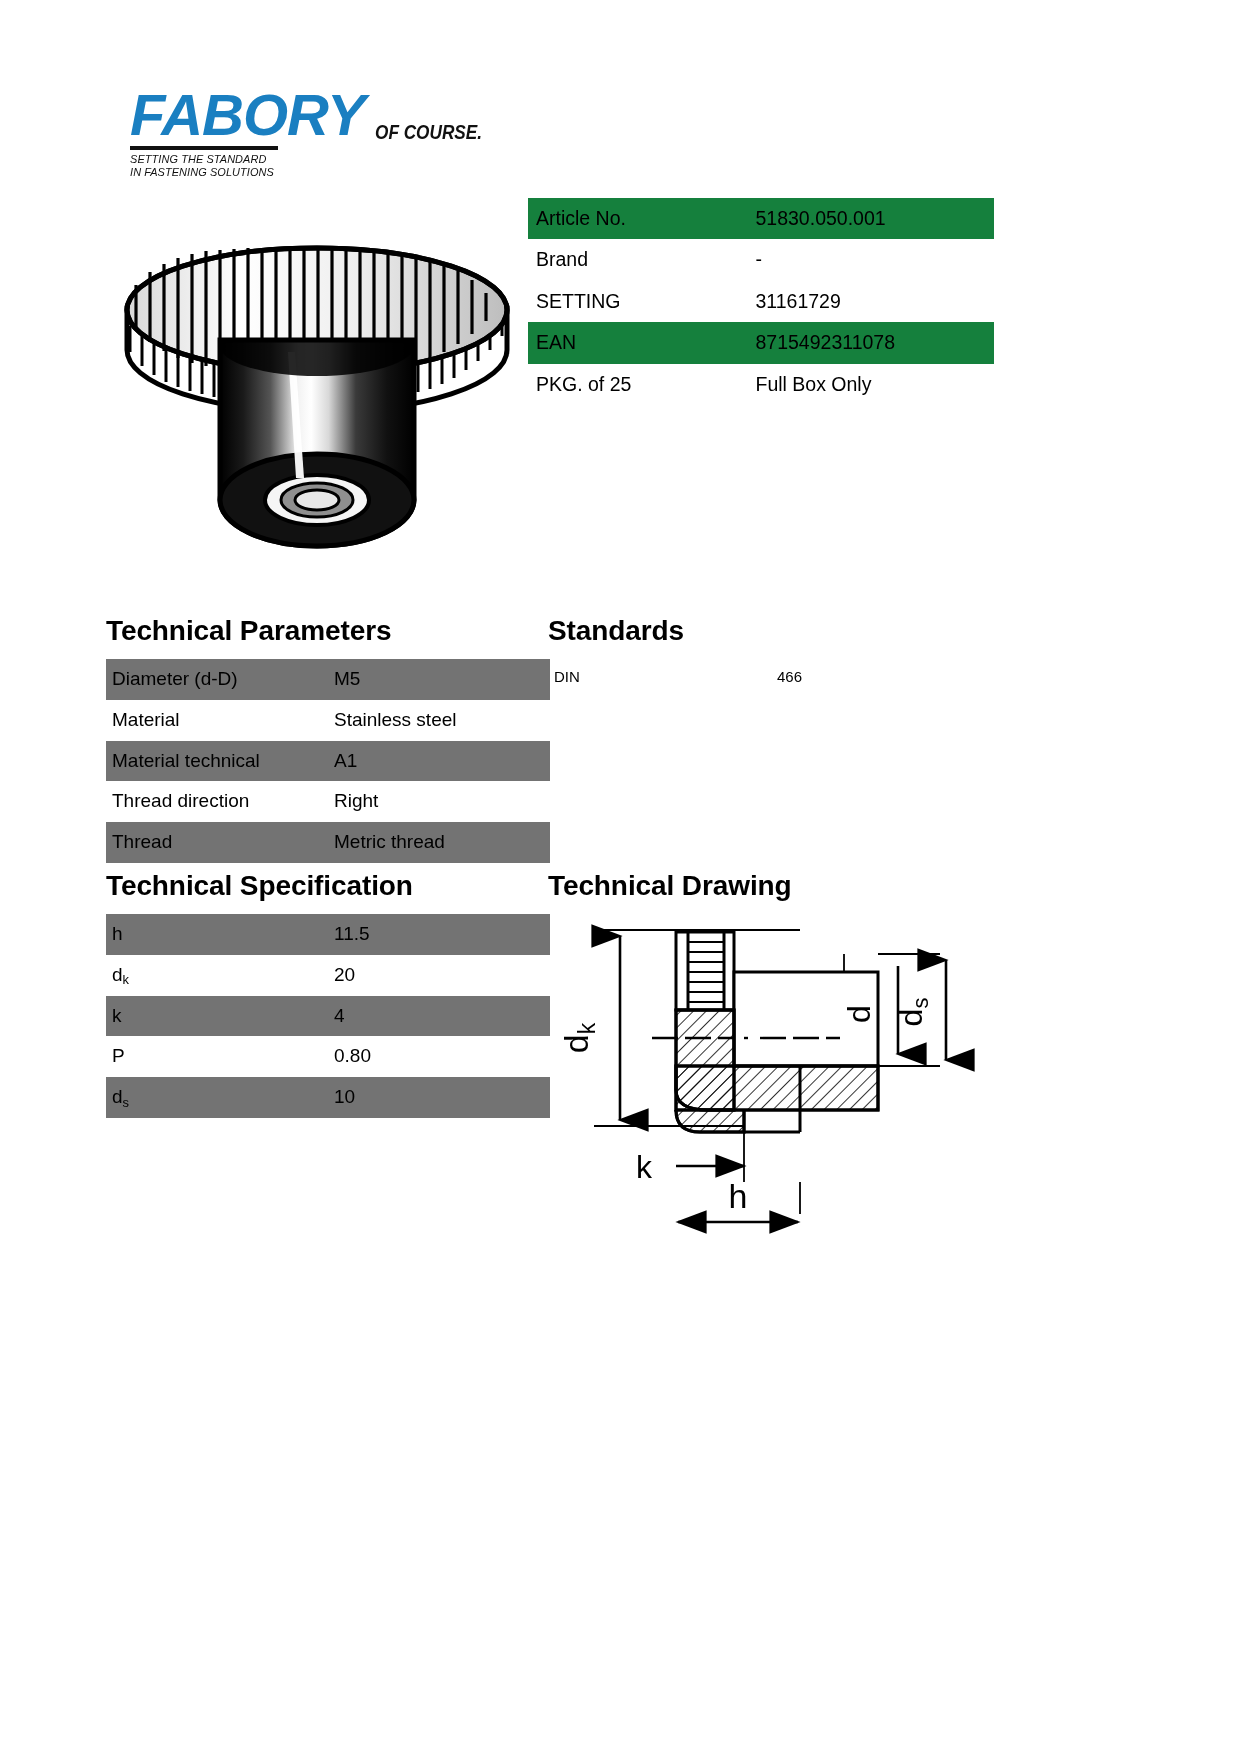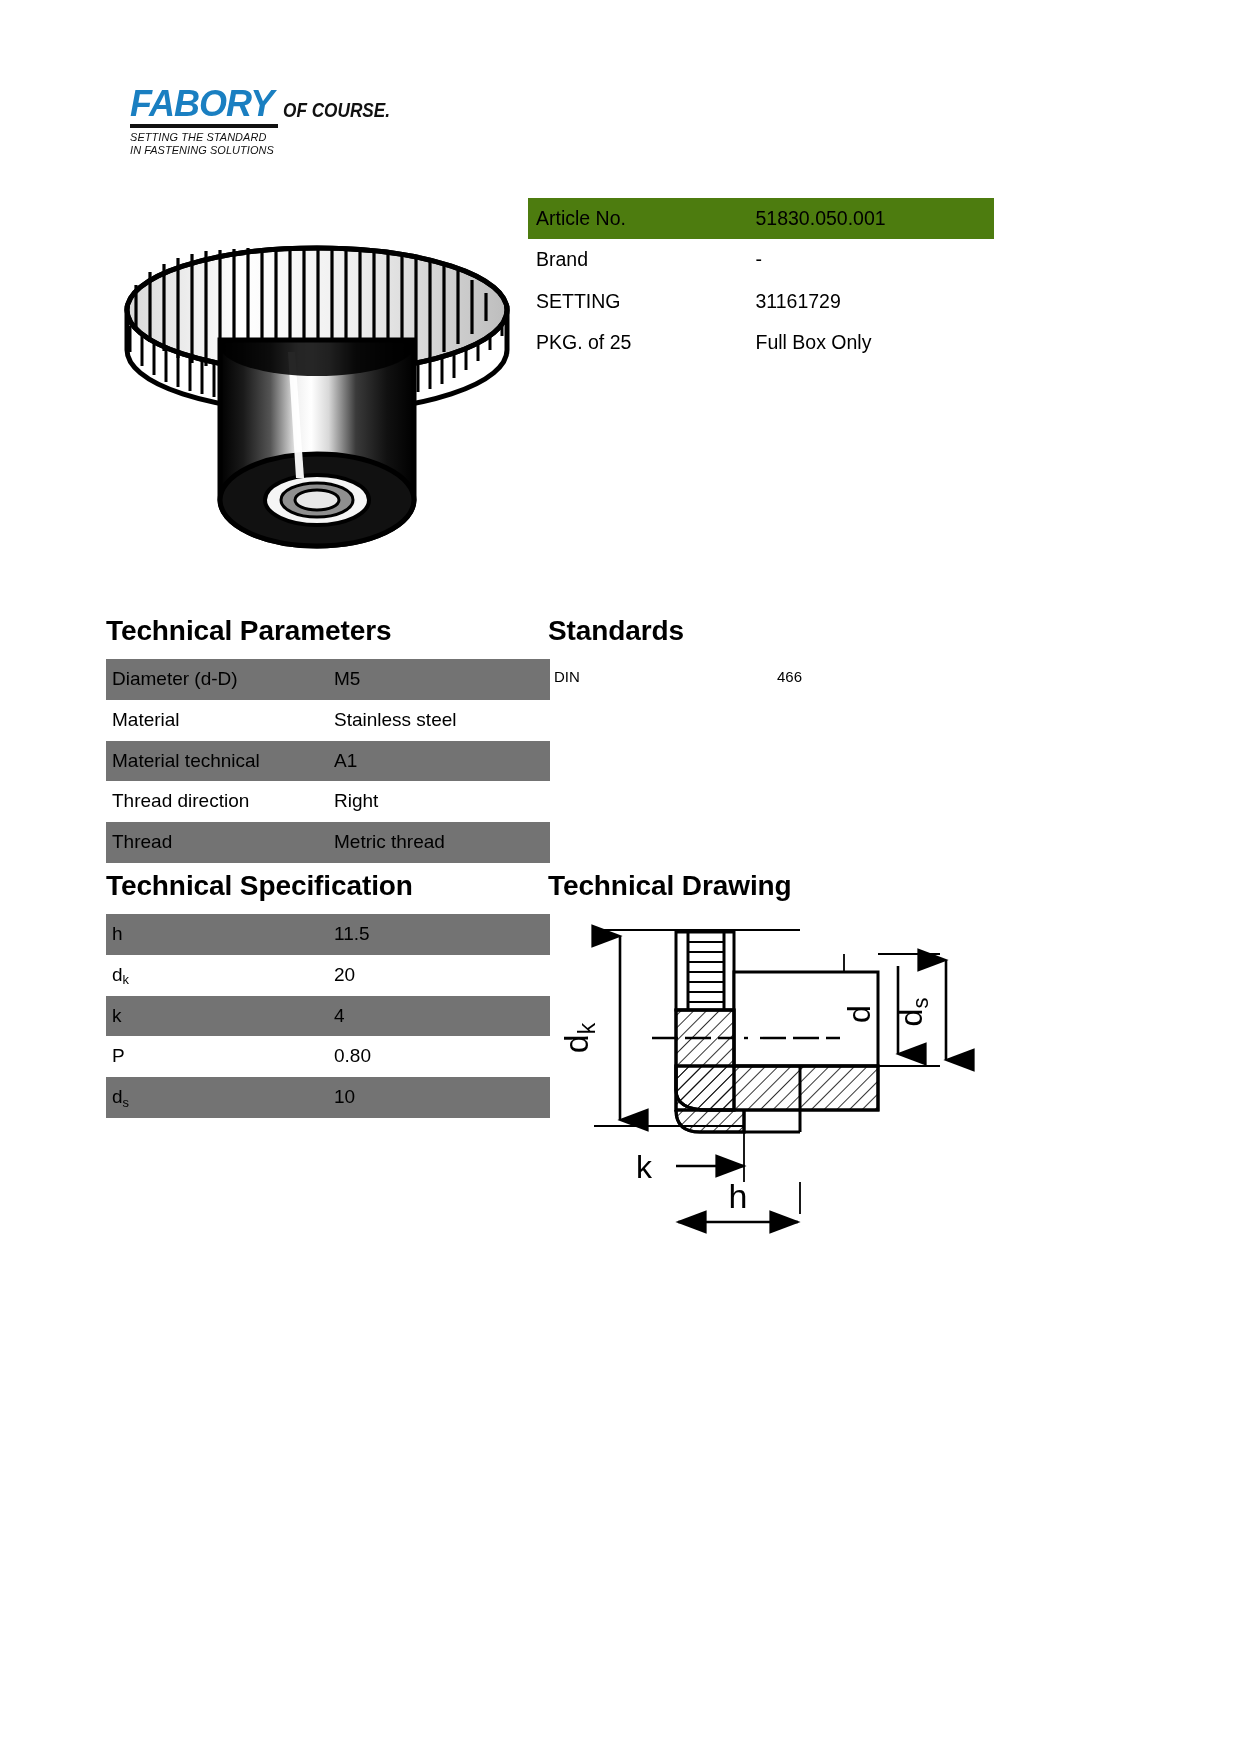--- a/index.html
+++ b/index.html
@@ -25,21 +25,21 @@
   }
   .logo-row {
     display: flex;
     align-items: flex-end;
     gap: 10px;
   }
   .logo-word {
     font-family: "Liberation Sans", sans-serif;
     font-weight: bold;
     font-style: italic;
-    font-size: 36px;
+    font-size: 58px;
     letter-spacing: -1px;
     color: #1a7fc1;
     line-height: 1;
   }
   .logo-of-course {
     font-family: "Liberation Sans", sans-serif;
     font-weight: bold;
     font-style: italic;
     font-size: 20px;
     color: #111111;
@@ -97,21 +97,21 @@
     border-collapse: collapse;
     table-layout: fixed;
   }
   table.kv td {
     font-size: 19.5px;
     line-height: 1.2;
     padding: 9px 0 9px 8px;
     vertical-align: top;
     font-weight: normal;
   }
-  table.kv tr.shade td { background: #4d7c0f; }
+  table.kv tr.shade td { background: #15803d; }
   table.kv td.k { width: 47%; }
   table.kv td.v { width: 53%; }
 
   
   .section-h {
     font-size: 28px;
     font-weight: bold;
     margin: 0 0 12px 0;
     letter-spacing: -0.1px;
   }
@@ -306,20 +306,24 @@
         <td class="v">51830.050.001</td>
       </tr>
       <tr>
         <td class="k">Brand</td>
         <td class="v">-</td>
       </tr>
       <tr>
         <td class="k">SETTING</td>
         <td class="v">31161729</td>
       </tr>
+      <tr class="shade">
+        <td class="k">EAN</td>
+        <td class="v">8715492311078</td>
+      </tr>
       <tr>
         <td class="k">PKG. of 25</td>
         <td class="v">Full Box Only</td>
       </tr>
     </tbody>
   </table>
 </div>
 
 <div class="block-tech-params">
   <h2 class="section-h">Technical Parameters</h2>

